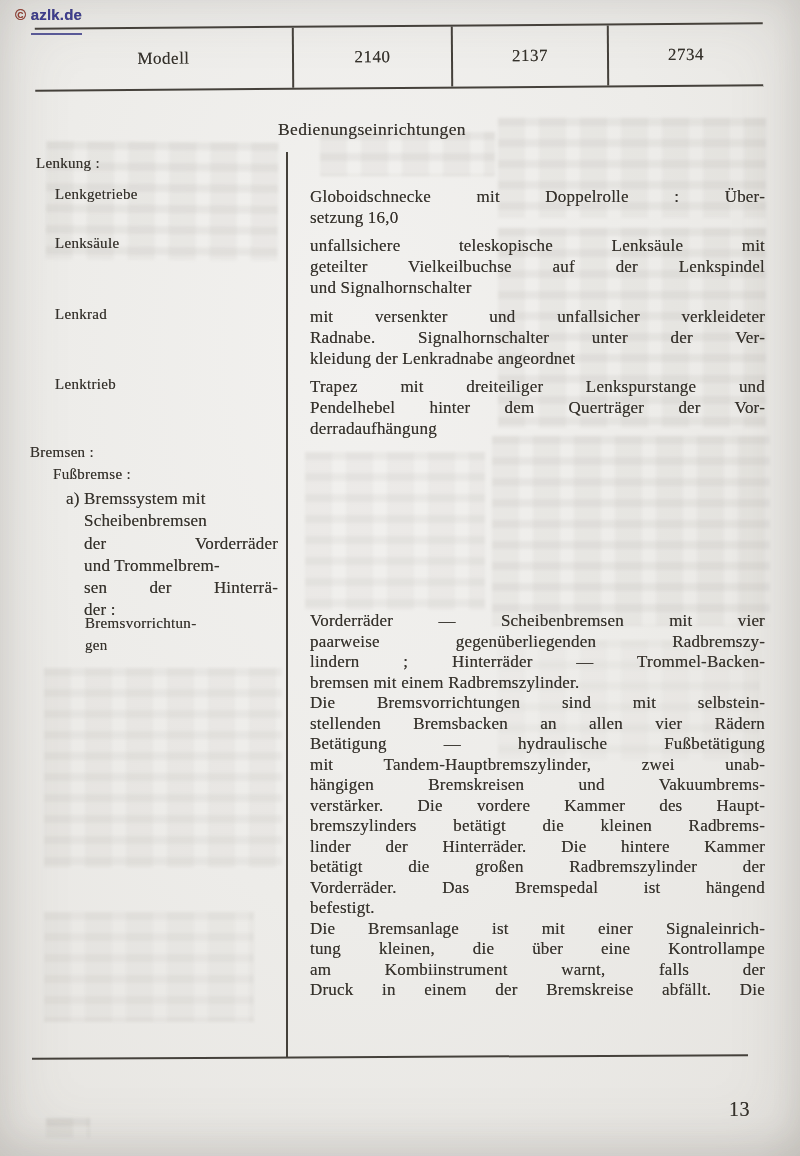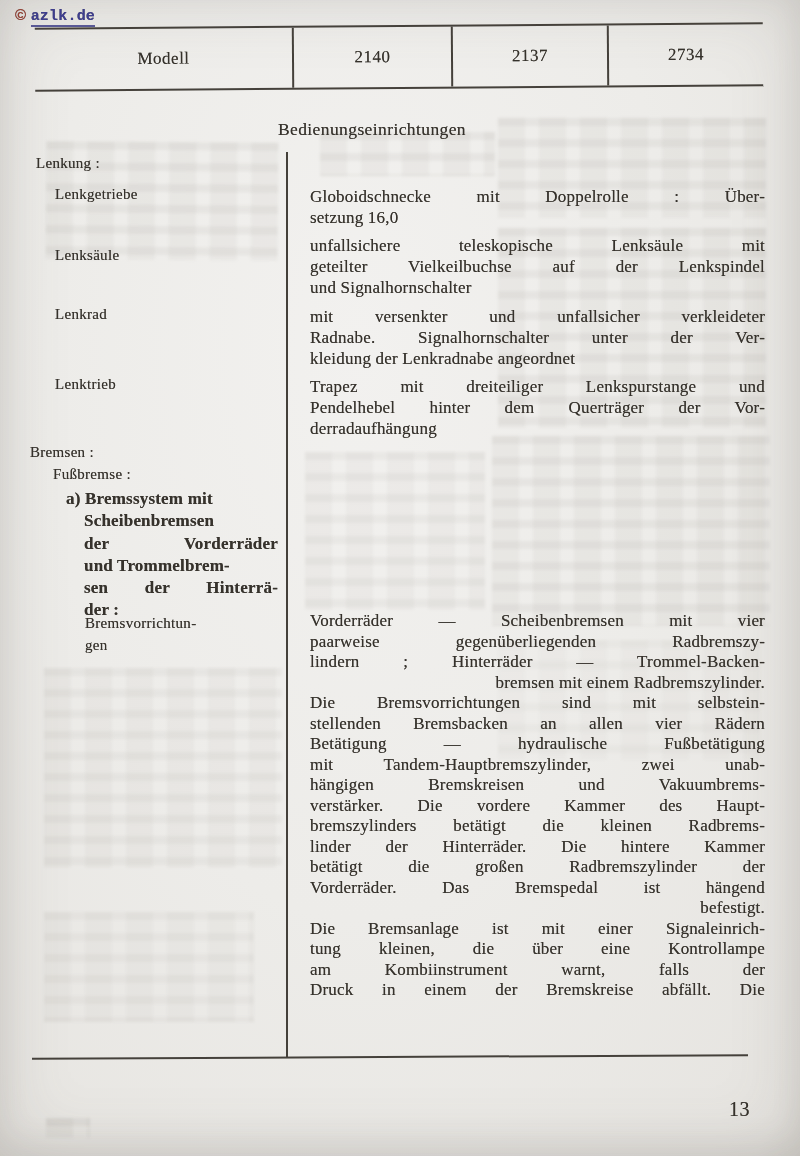--- a/index.html
+++ b/index.html
@@ -11,21 +11,21 @@
     color:#36322c;
   }
   .ink{color:#36322c;text-shadow:0 0 .5px rgba(54,50,44,.65);}
   
   .watermark{
     position:absolute;left:15px;top:6px;z-index:3;
     font-family:"Liberation Sans","DejaVu Sans",sans-serif;
     font-size:15px;font-weight:bold;letter-spacing:.2px;white-space:nowrap;
   }
   .wm-c{color:#a33f32;}
-  .wm-site{color:#3d3d94;border-bottom:2px solid #5a5a9a;padding-bottom:0;font-family:Liberation Mono, monospace;}
+  .wm-site{color:#3d3d94;border-bottom:2px solid #5a5a9a;padding-bottom:10px;}
   
   .model-table{
     position:absolute;left:35px;top:25px;width:728px;height:60px;z-index:2;
     display:flex;transform:rotate(-0.42deg);
     border-top:2px solid #45413b;border-bottom:2px solid #45413b;
   }
   .mt-cell{
     display:flex;align-items:center;justify-content:center;
     font-size:17px;letter-spacing:.5px;
   }
@@ -34,26 +34,26 @@
   
   .title{
     position:absolute;left:0;top:119px;width:744px;z-index:2;
     text-align:center;font-size:17.5px;font-weight:normal;letter-spacing:.4px;margin:0;
   }
   
   .col-divider{position:absolute;left:286px;top:152px;width:2px;height:906px;background:#44403a;z-index:2;}
   .lab{position:absolute;z-index:2;font-size:15px;letter-spacing:.3px;white-space:nowrap;}
   .blk{position:absolute;left:310px;width:455px;z-index:2;font-size:17px;letter-spacing:.2px;}
   .blk .tl{line-height:21px;}
-  .blk5 .tl{line-height:20.5px;text-align:right;}
+  .blk5 .tl{line-height:20.5px;}
   .tl{white-space:normal;}
   .just{text-align:justify;text-align-last:justify;-moz-text-align-last:justify;}
   
   .note{position:absolute;left:66px;top:488px;width:212px;z-index:2;font-size:17px;letter-spacing:.2px;}
-  .note .tl{line-height:22.3px;font-weight:bold;}
+  .note .tl{line-height:22.3px;}
   .note .tl + .tl{margin-left:18px;}
   .term2{line-height:22px;}
   
   .rule-bottom{position:absolute;left:32px;top:1056px;width:716px;height:2px;background:#45413b;transform:rotate(-0.3deg);z-index:2;}
   .page-number{position:absolute;left:729px;top:1098px;font-size:20px;z-index:2;letter-spacing:.5px;}
   
   .smudge{
     position:absolute;z-index:1;opacity:.55;filter:blur(1.6px);
     background:
       repeating-linear-gradient(90deg, rgba(112,106,97,.10) 0 27px, rgba(112,106,97,0) 27px 41px),
@@ -105,21 +105,21 @@
   <div class="col-divider"></div>
 
   <div class="lab" style="left:36px;top:155px;">Lenkung :</div>
 
   <div class="lab" style="left:55px;top:186px;">Lenkgetriebe</div>
   <div class="blk" style="top:186px;">
       <div class="tl just">Globoidschnecke mit Doppelrolle : Über-</div>
       <div class="tl">setzung 16,0</div>
     </div>
 
-  <div class="lab" style="left:55px;top:235px;margin-top:12px;">Lenksäule</div>
+  <div class="lab" style="left:55px;top:235px;">Lenksäule</div>
   <div class="blk" style="top:235px;">
       <div class="tl just">unfallsichere teleskopische Lenksäule mit</div>
       <div class="tl just">geteilter Vielkeilbuchse auf der Lenkspindel</div>
       <div class="tl">und Signalhornschalter</div>
     </div>
 
   <div class="lab" style="left:55px;top:306px;">Lenkrad</div>
   <div class="blk" style="top:306px;">
       <div class="tl just">mit versenkter und unfallsicher verkleideter</div>
       <div class="tl just">Radnabe. Signalhornschalter unter der Ver-</div>

